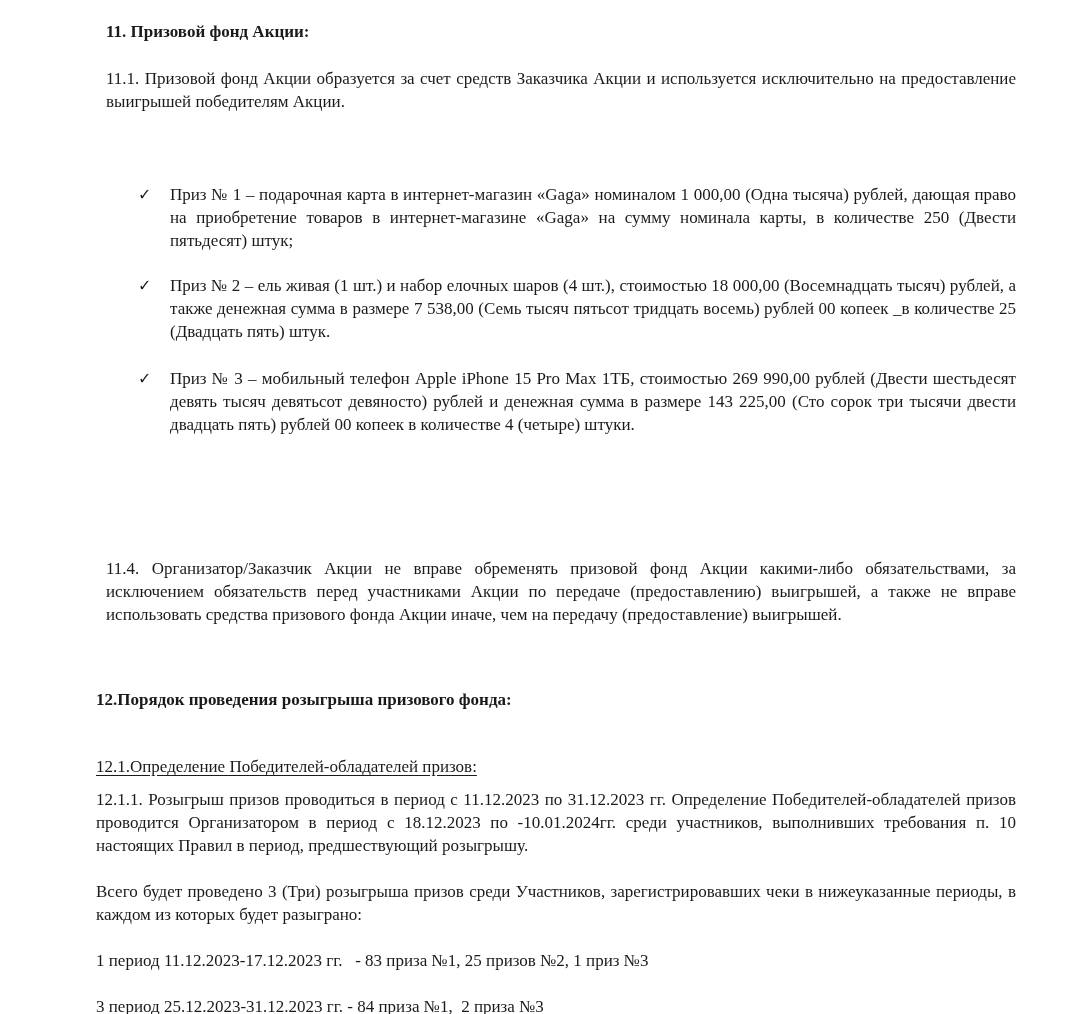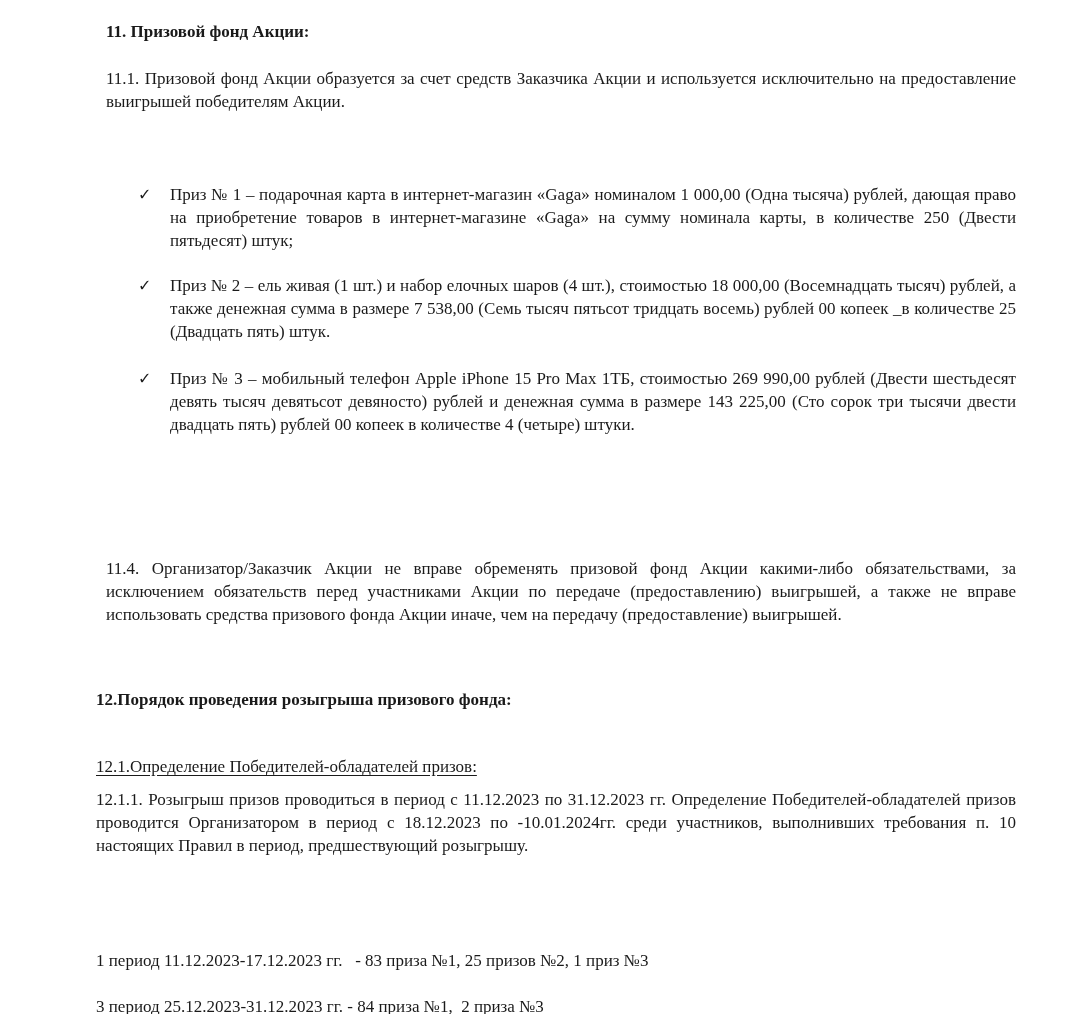--- a/index.html
+++ b/index.html
@@ -93,17 +93,18 @@
 
 
   <div class="block" style="top:557px;">11.4. Организатор/Заказчик Акции не вправе обременять призовой фонд Акции какими-либо обязательствами, за исключением обязательств перед участниками Акции по передаче (предоставлению) выигрышей, а также не вправе использовать средства призового фонда Акции иначе, чем на передачу (предоставление) выигрышей.</div>
 
   <div class="block heading" style="top:688px; left:88px;font-family:Liberation Serif, serif;">12.Порядок проведения розыгрыша призового фонда:</div>
 
   <div class="block underlined" style="top:735px; left:88px; width:auto;margin-top:20px;">12.1.Определение Победителей-обладателей  призов:</div>
 
   <div class="block" style="top:788px; left:88px; width:920px;">12.1.1. Розыгрыш призов проводиться в период с 11.12.2023 по 31.12.2023 гг. Определение Победителей-обладателей призов проводится Организатором в период с 18.12.2023 по -10.01.2024гг. среди участников, выполнивших требования п. 10 настоящих Правил в период, предшествующий розыгрышу.</div>
 
+  <div class="block" style="top:880px; left:88px; width:920px;">Всего будет проведено 3 (Три) розыгрыша призов среди Участников, зарегистрировавших чеки в нижеуказанные периоды,  в  каждом из которых будет разыграно:</div>
 
   <div class="period-line" style="top:949px;">1 период 11.12.2023-17.12.2023 гг.   - 83 приза №1, 25 призов №2, 1 приз №3</div>
   <div class="period-line" style="top:995px;">3 период 25.12.2023-31.12.2023 гг. - 84 приза №1,  2 приза №3</div>
 
 </div>
 
 </body></html>

